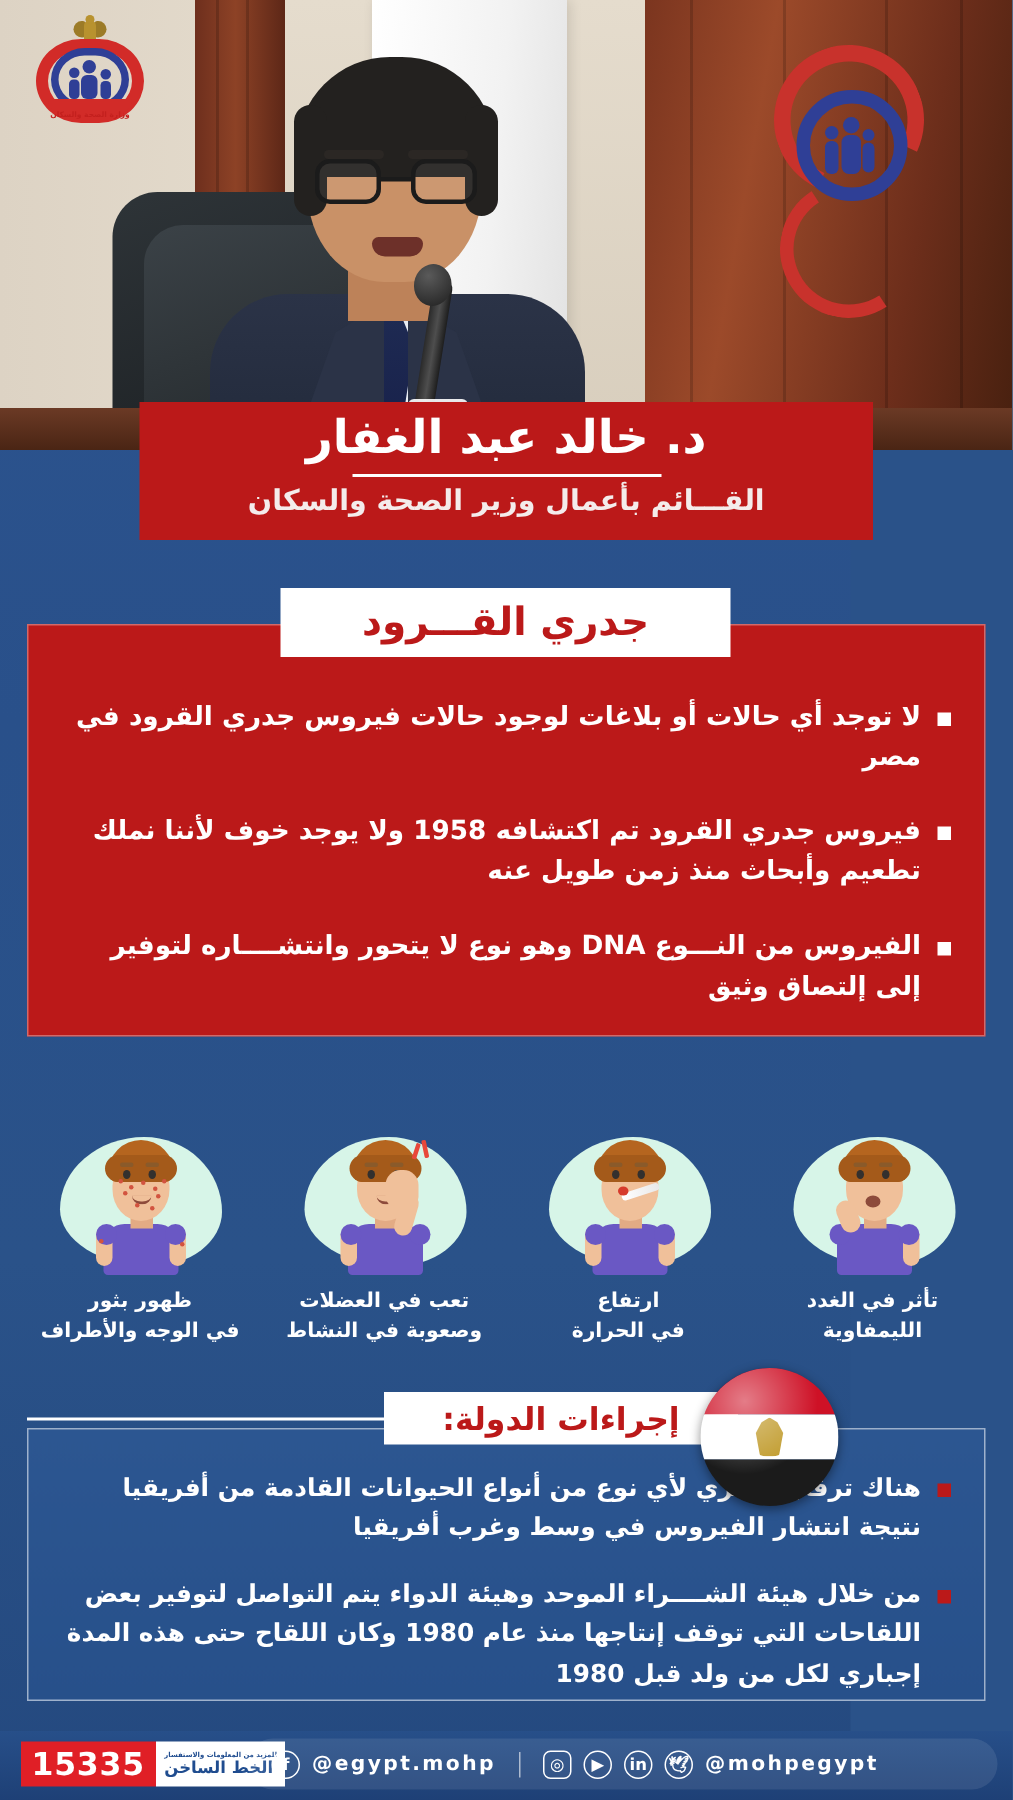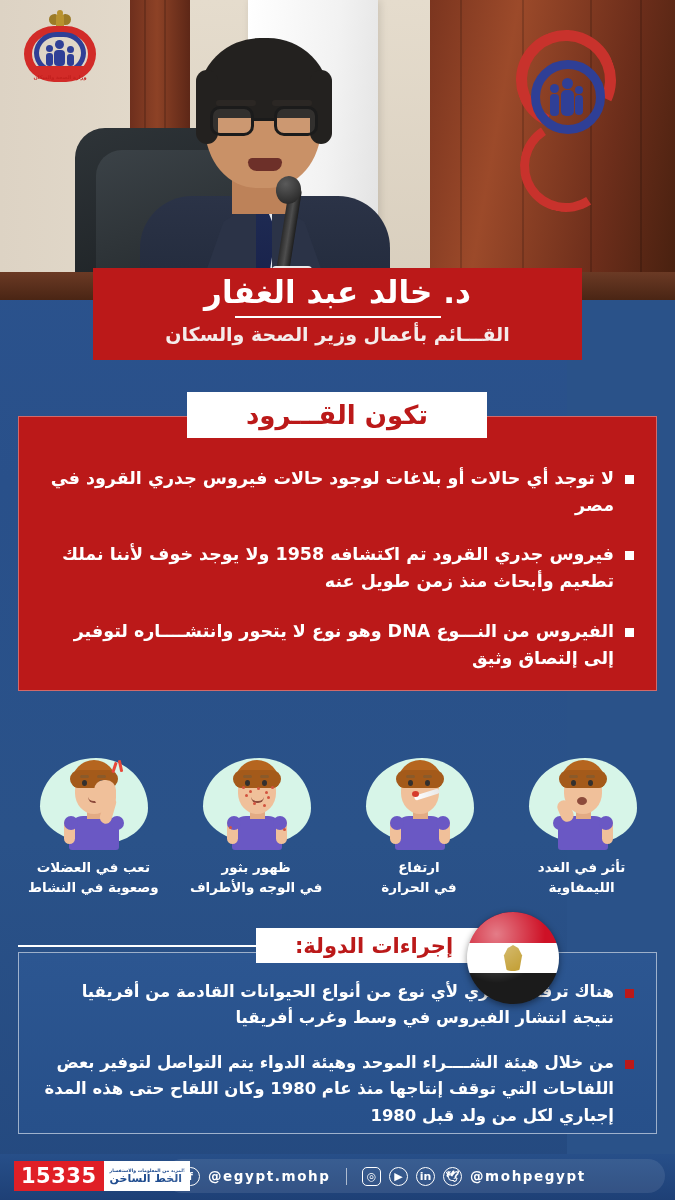--- a/index.html
+++ b/index.html
@@ -315,52 +315,24 @@
       <span class="fact-bullet"></span>
       <span class="fact-text">فيروس جدري القرود تم اكتشافه 1958 ولا يوجد خوف لأننا نملك تطعيم وأبحاث منذ زمن طويل عنه</span>
     </div>
     <div class="fact-row">
       <span class="fact-bullet"></span>
       <span class="fact-text">الفيروس من النـــوع  DNA  وهو نوع لا يتحور وانتشــــاره لتوفير إلى إلتصاق وثيق</span>
     </div>
   </div>
 
   <div class="main-title-wrap">
-    <span class="main-title">تكون القـــرود</span>
+    <span class="main-title">جدري القـــرود</span>
   </div>
 
   <div class="sym-row">
-
-    <div class="sym">
-      <div class="sym-art">
-        <div class="blob"></div>
-        <div class="kid">
-          <div class="k-shirt"></div>
-          <div class="k-arm k-al"></div>
-          <div class="k-sleeve k-sl"></div>
-            <div class="k-sleeve k-sr"></div>
-          <div class="k-neck"></div>
-          <div class="k-face"></div>
-          <div class="k-hair"></div>
-            <div class="k-hair2"></div>
-          <div class="k-brow k-bl"></div>
-            <div class="k-brow k-br"></div>
-          <div class="k-eye k-el"></div>
-            <div class="k-eye k-er"></div>
-          <div class="k-mouth"></div>
-          <div class="k-arm-up"></div>
-          <div class="k-hand-face"></div>
-          <div class="bolt">
-            <i style="left:3px;top:2px;width:3px;height:11px;transform:rotate(18deg)"></i>
-            <i style="left:9px;top:0px;width:3px;height:12px;transform:rotate(-12deg)"></i>
-          </div>
-        </div>
-      </div>
-      <div class="sym-label">تعب في العضلات<br>وصعوبة في النشاط</div>
-    </div>
 
     <div class="sym">
       <div class="sym-art">
         <div class="blob"></div>
         <div class="kid">
           <div class="k-shirt"></div>
           <div class="k-arm k-al"></div>
             <div class="k-arm k-ar"></div>
           <div class="k-sleeve k-sl"></div>
             <div class="k-sleeve k-sr"></div>
@@ -388,20 +360,48 @@
       </div>
       <div class="sym-label">ظهور بثور<br>في الوجه والأطراف</div>
     </div>
 
     <div class="sym">
       <div class="sym-art">
         <div class="blob"></div>
         <div class="kid">
           <div class="k-shirt"></div>
           <div class="k-arm k-al"></div>
+          <div class="k-sleeve k-sl"></div>
+            <div class="k-sleeve k-sr"></div>
+          <div class="k-neck"></div>
+          <div class="k-face"></div>
+          <div class="k-hair"></div>
+            <div class="k-hair2"></div>
+          <div class="k-brow k-bl"></div>
+            <div class="k-brow k-br"></div>
+          <div class="k-eye k-el"></div>
+            <div class="k-eye k-er"></div>
+          <div class="k-mouth"></div>
+          <div class="k-arm-up"></div>
+          <div class="k-hand-face"></div>
+          <div class="bolt">
+            <i style="left:3px;top:2px;width:3px;height:11px;transform:rotate(18deg)"></i>
+            <i style="left:9px;top:0px;width:3px;height:12px;transform:rotate(-12deg)"></i>
+          </div>
+        </div>
+      </div>
+      <div class="sym-label">تعب في العضلات<br>وصعوبة في النشاط</div>
+    </div>
+
+    <div class="sym">
+      <div class="sym-art">
+        <div class="blob"></div>
+        <div class="kid">
+          <div class="k-shirt"></div>
+          <div class="k-arm k-al"></div>
             <div class="k-arm k-ar"></div>
           <div class="k-sleeve k-sl"></div>
             <div class="k-sleeve k-sr"></div>
           <div class="k-neck"></div>
           <div class="k-face"></div>
           <div class="k-hair"></div>
             <div class="k-hair2"></div>
           <div class="k-brow k-bl"></div>
             <div class="k-brow k-br"></div>
           <div class="k-eye k-el"></div>

